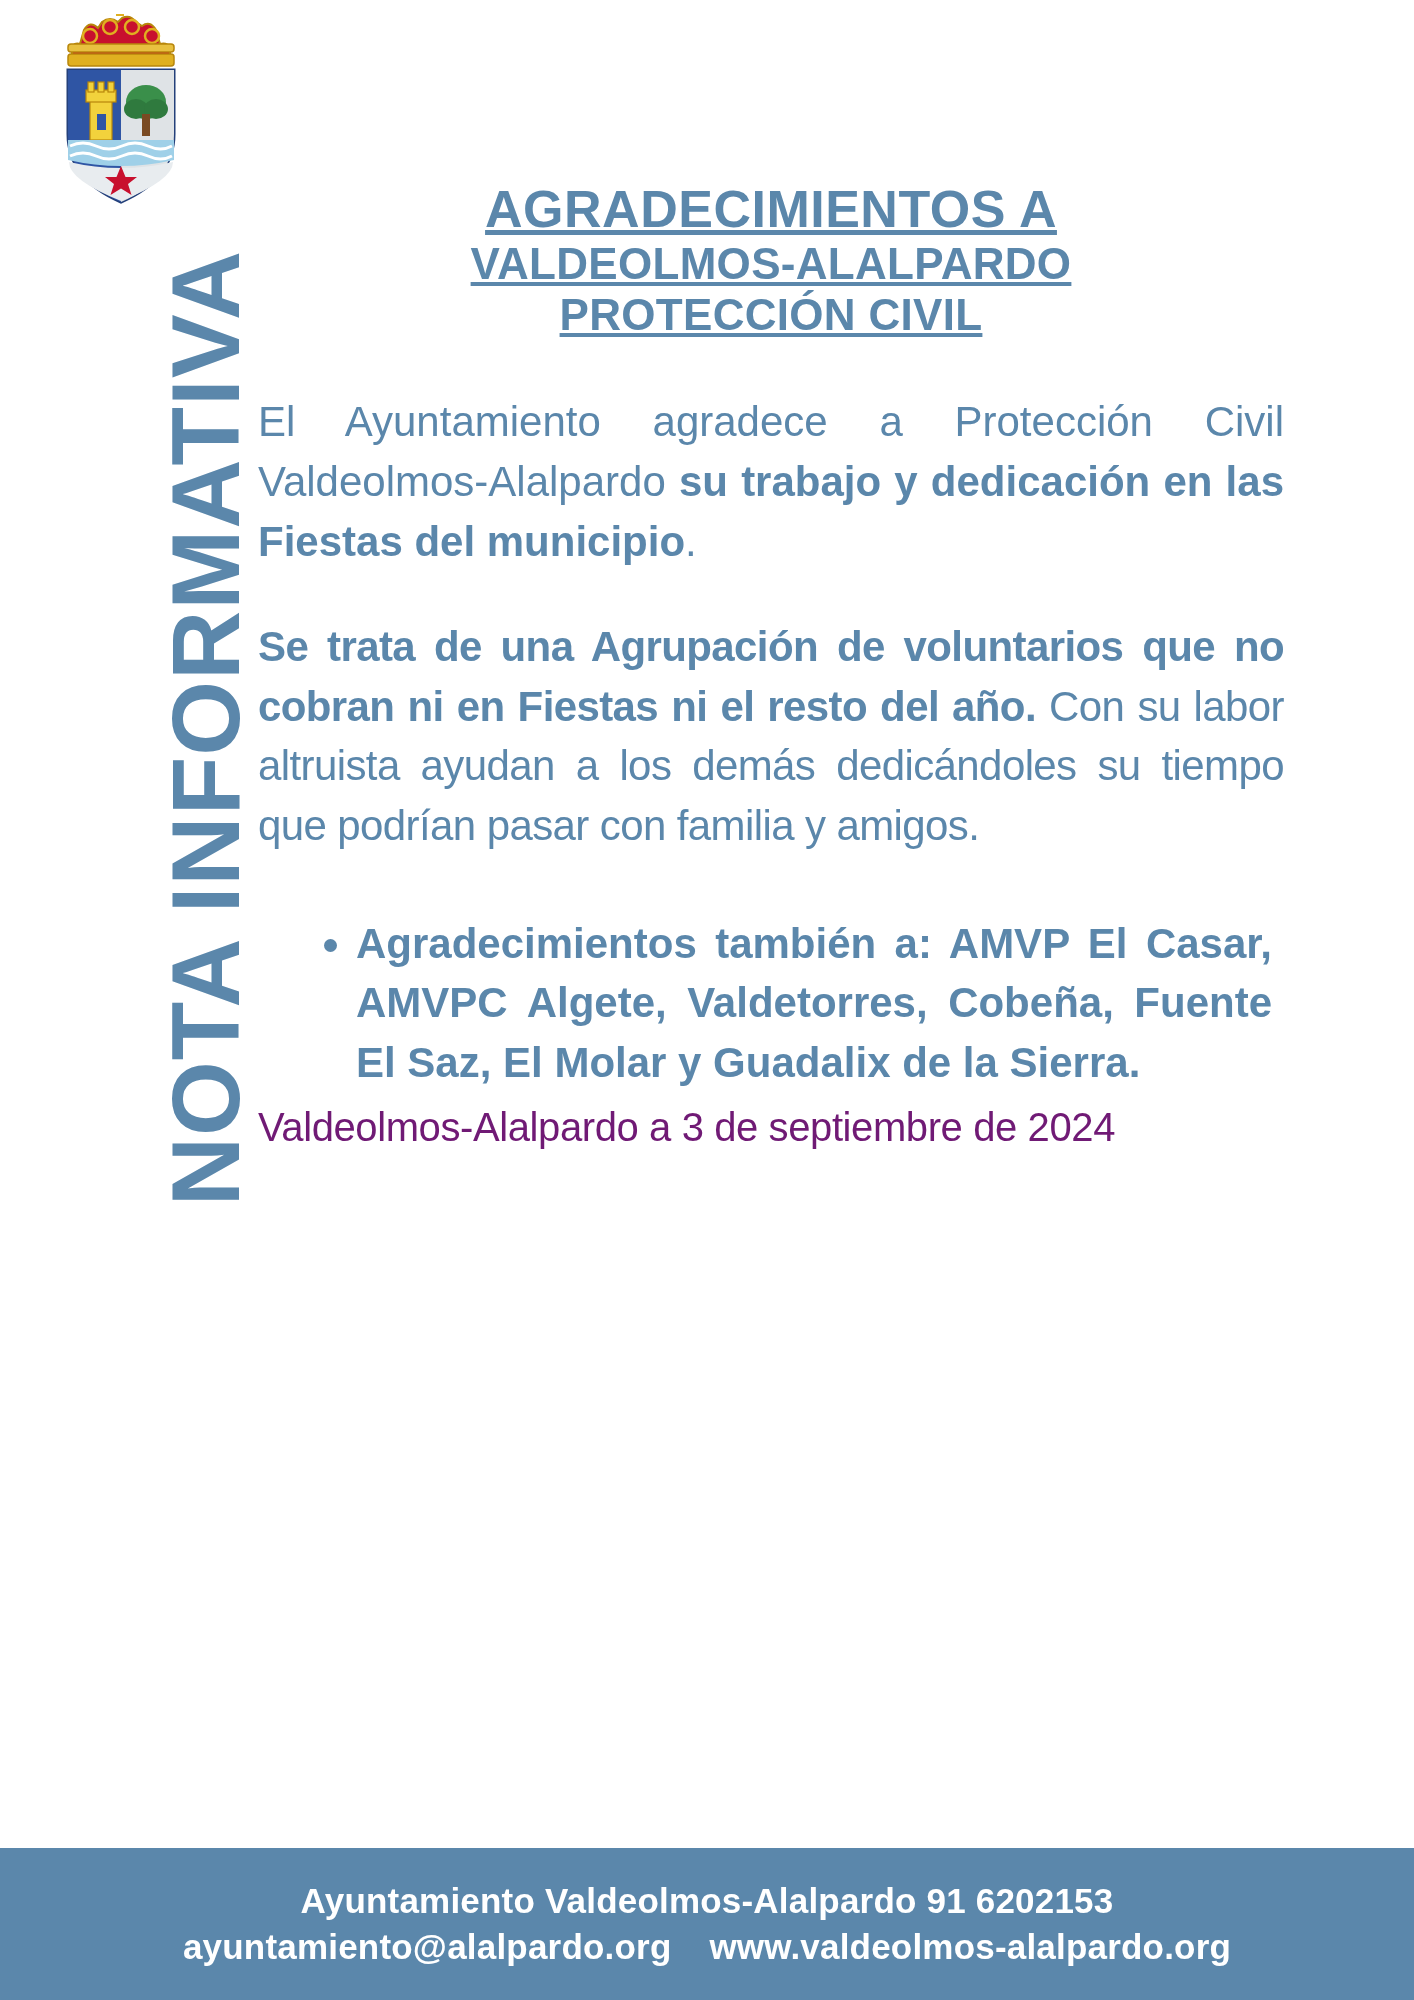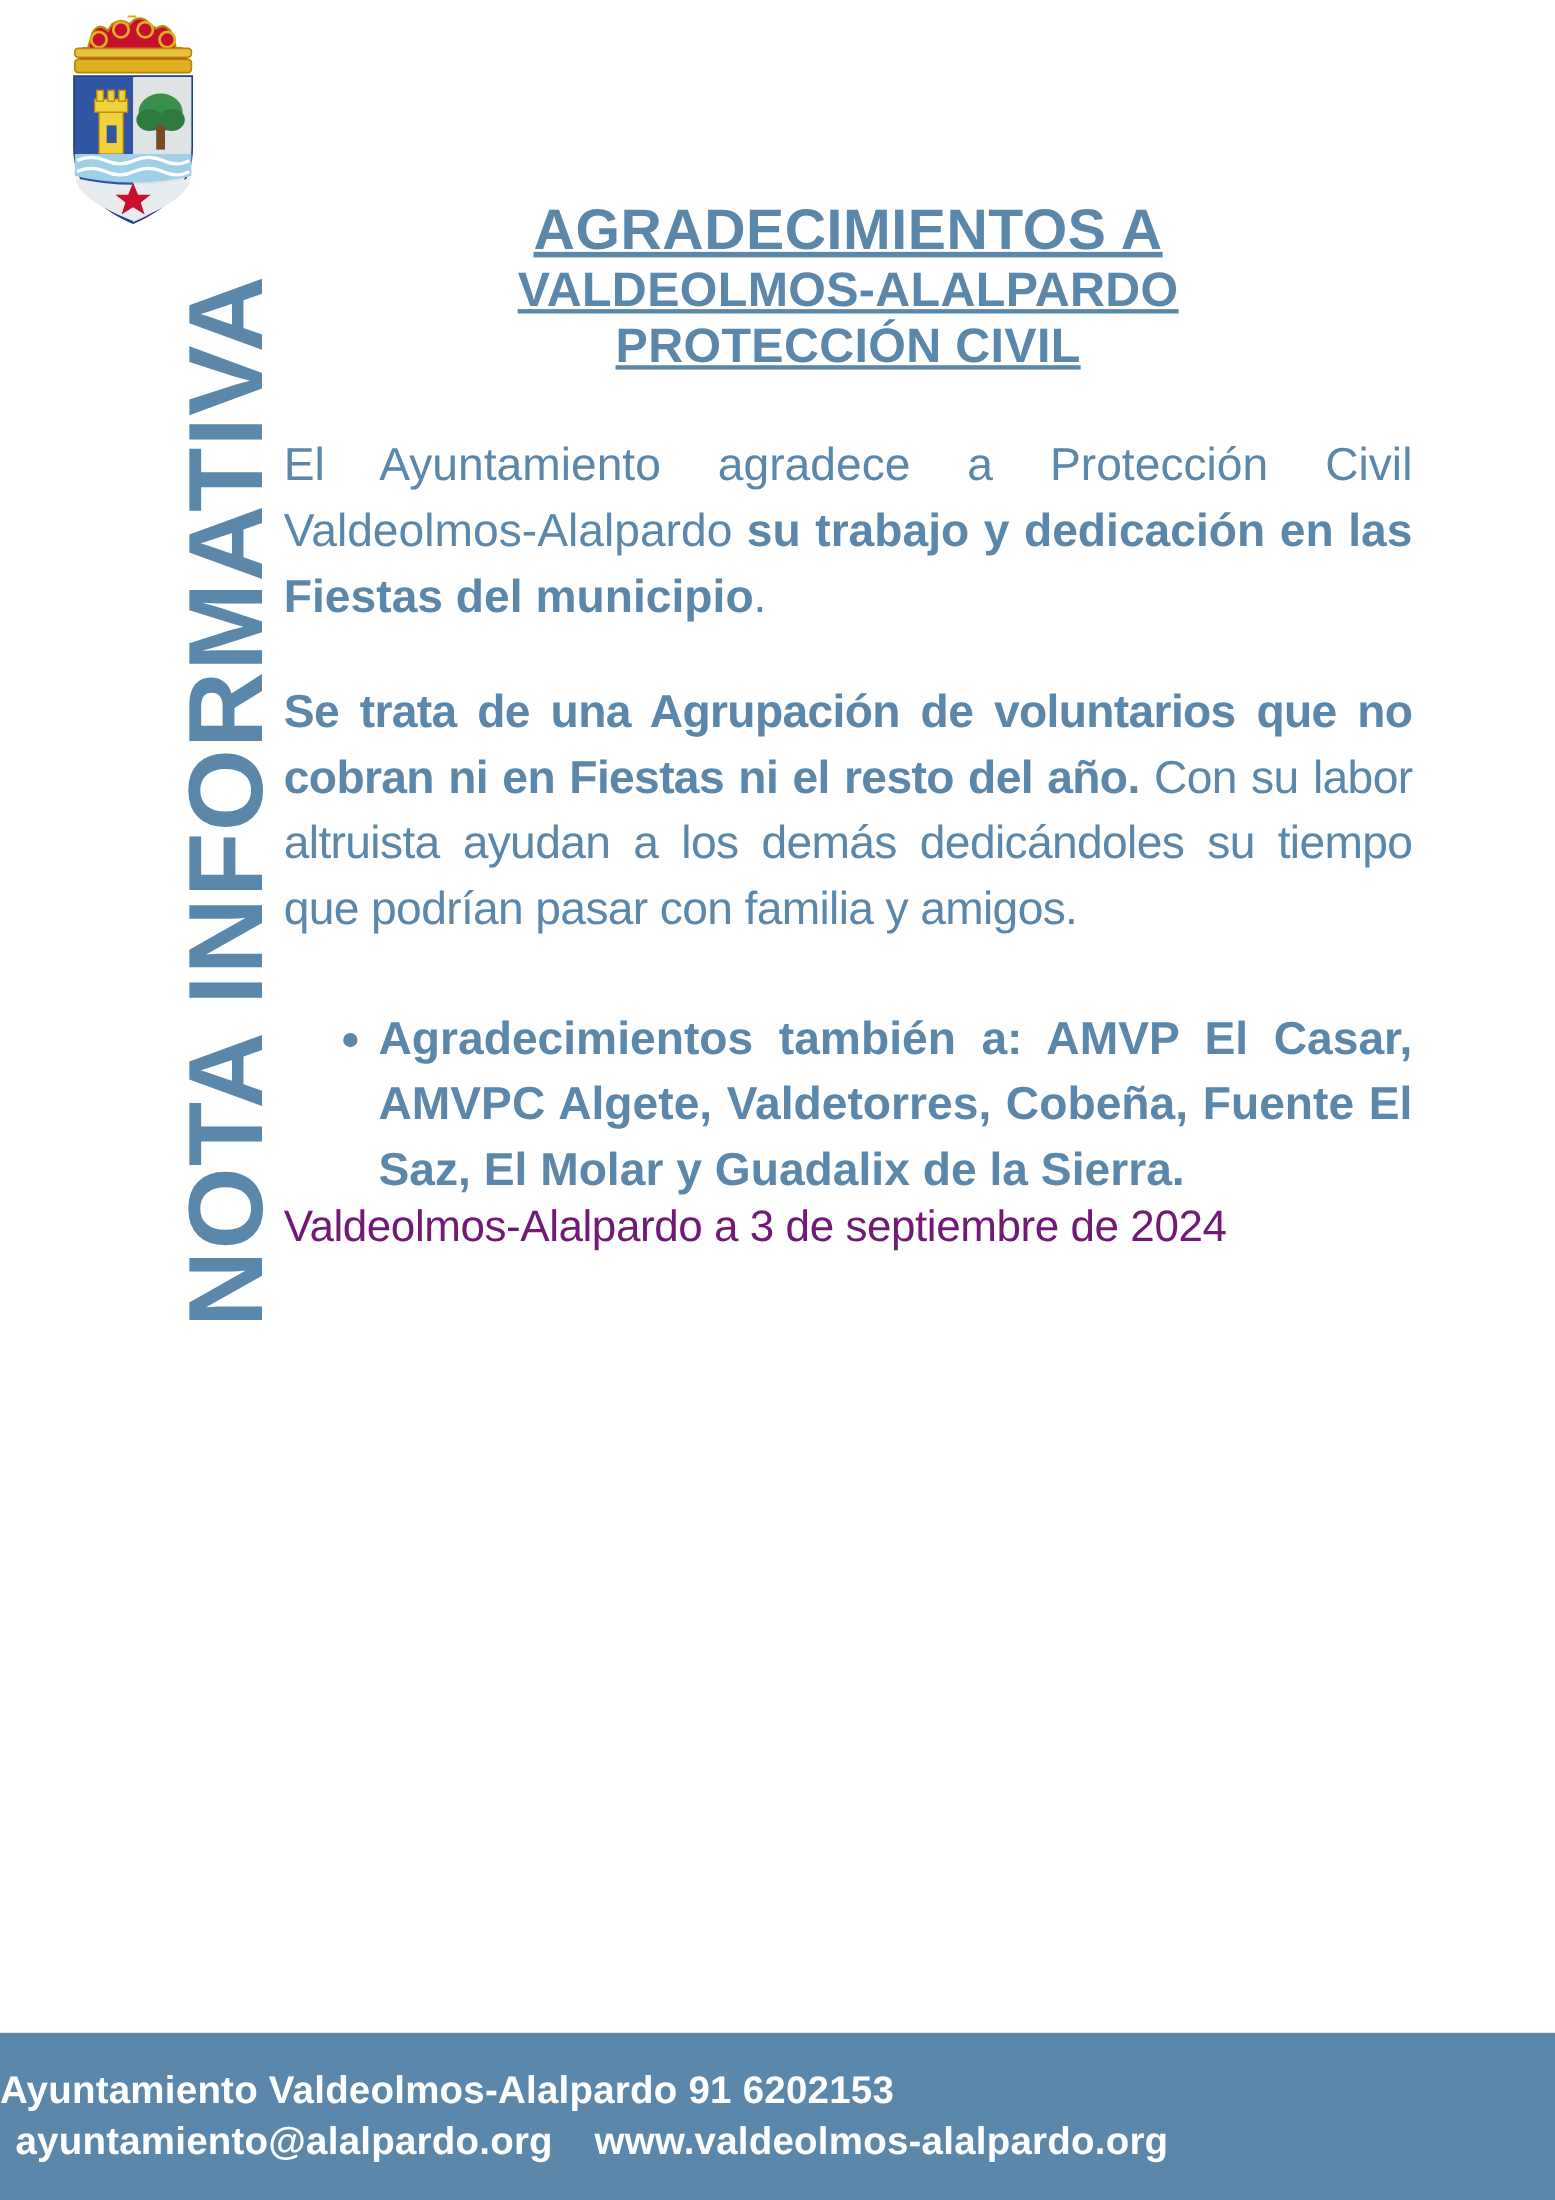--- a/index.html
+++ b/index.html
@@ -101,41 +101,42 @@
     padding-left: 42px;
     font-size: 42px;
     line-height: 1.42;
     font-weight: 700;
     text-align: justify;
   }
   .bullets li {
     margin: 0;
   }
   .bullets ul {
-    margin: 0;
+    margin: 12px;
     padding-left: 44px;
   }
 
   .signature {
     font-size: 40px;
     letter-spacing: -0.4px;
     color: #701a75;
   }
 
   
   .footer {
     position: absolute;
     left: 0;
     bottom: 0;
     width: 1414px;
     height: 152px;
     background: #5b87ab;
     color: #ffffff;
     display: flex;
     flex-direction: column;
+    align-items: center;
     justify-content: center;
     gap: 6px;
   }
   .footer .line {
     font-size: 35px;
     font-weight: 700;
     letter-spacing: 0.2px;
     white-space: nowrap;
   }
   .footer .line2 span { margin: 0 14px; }

